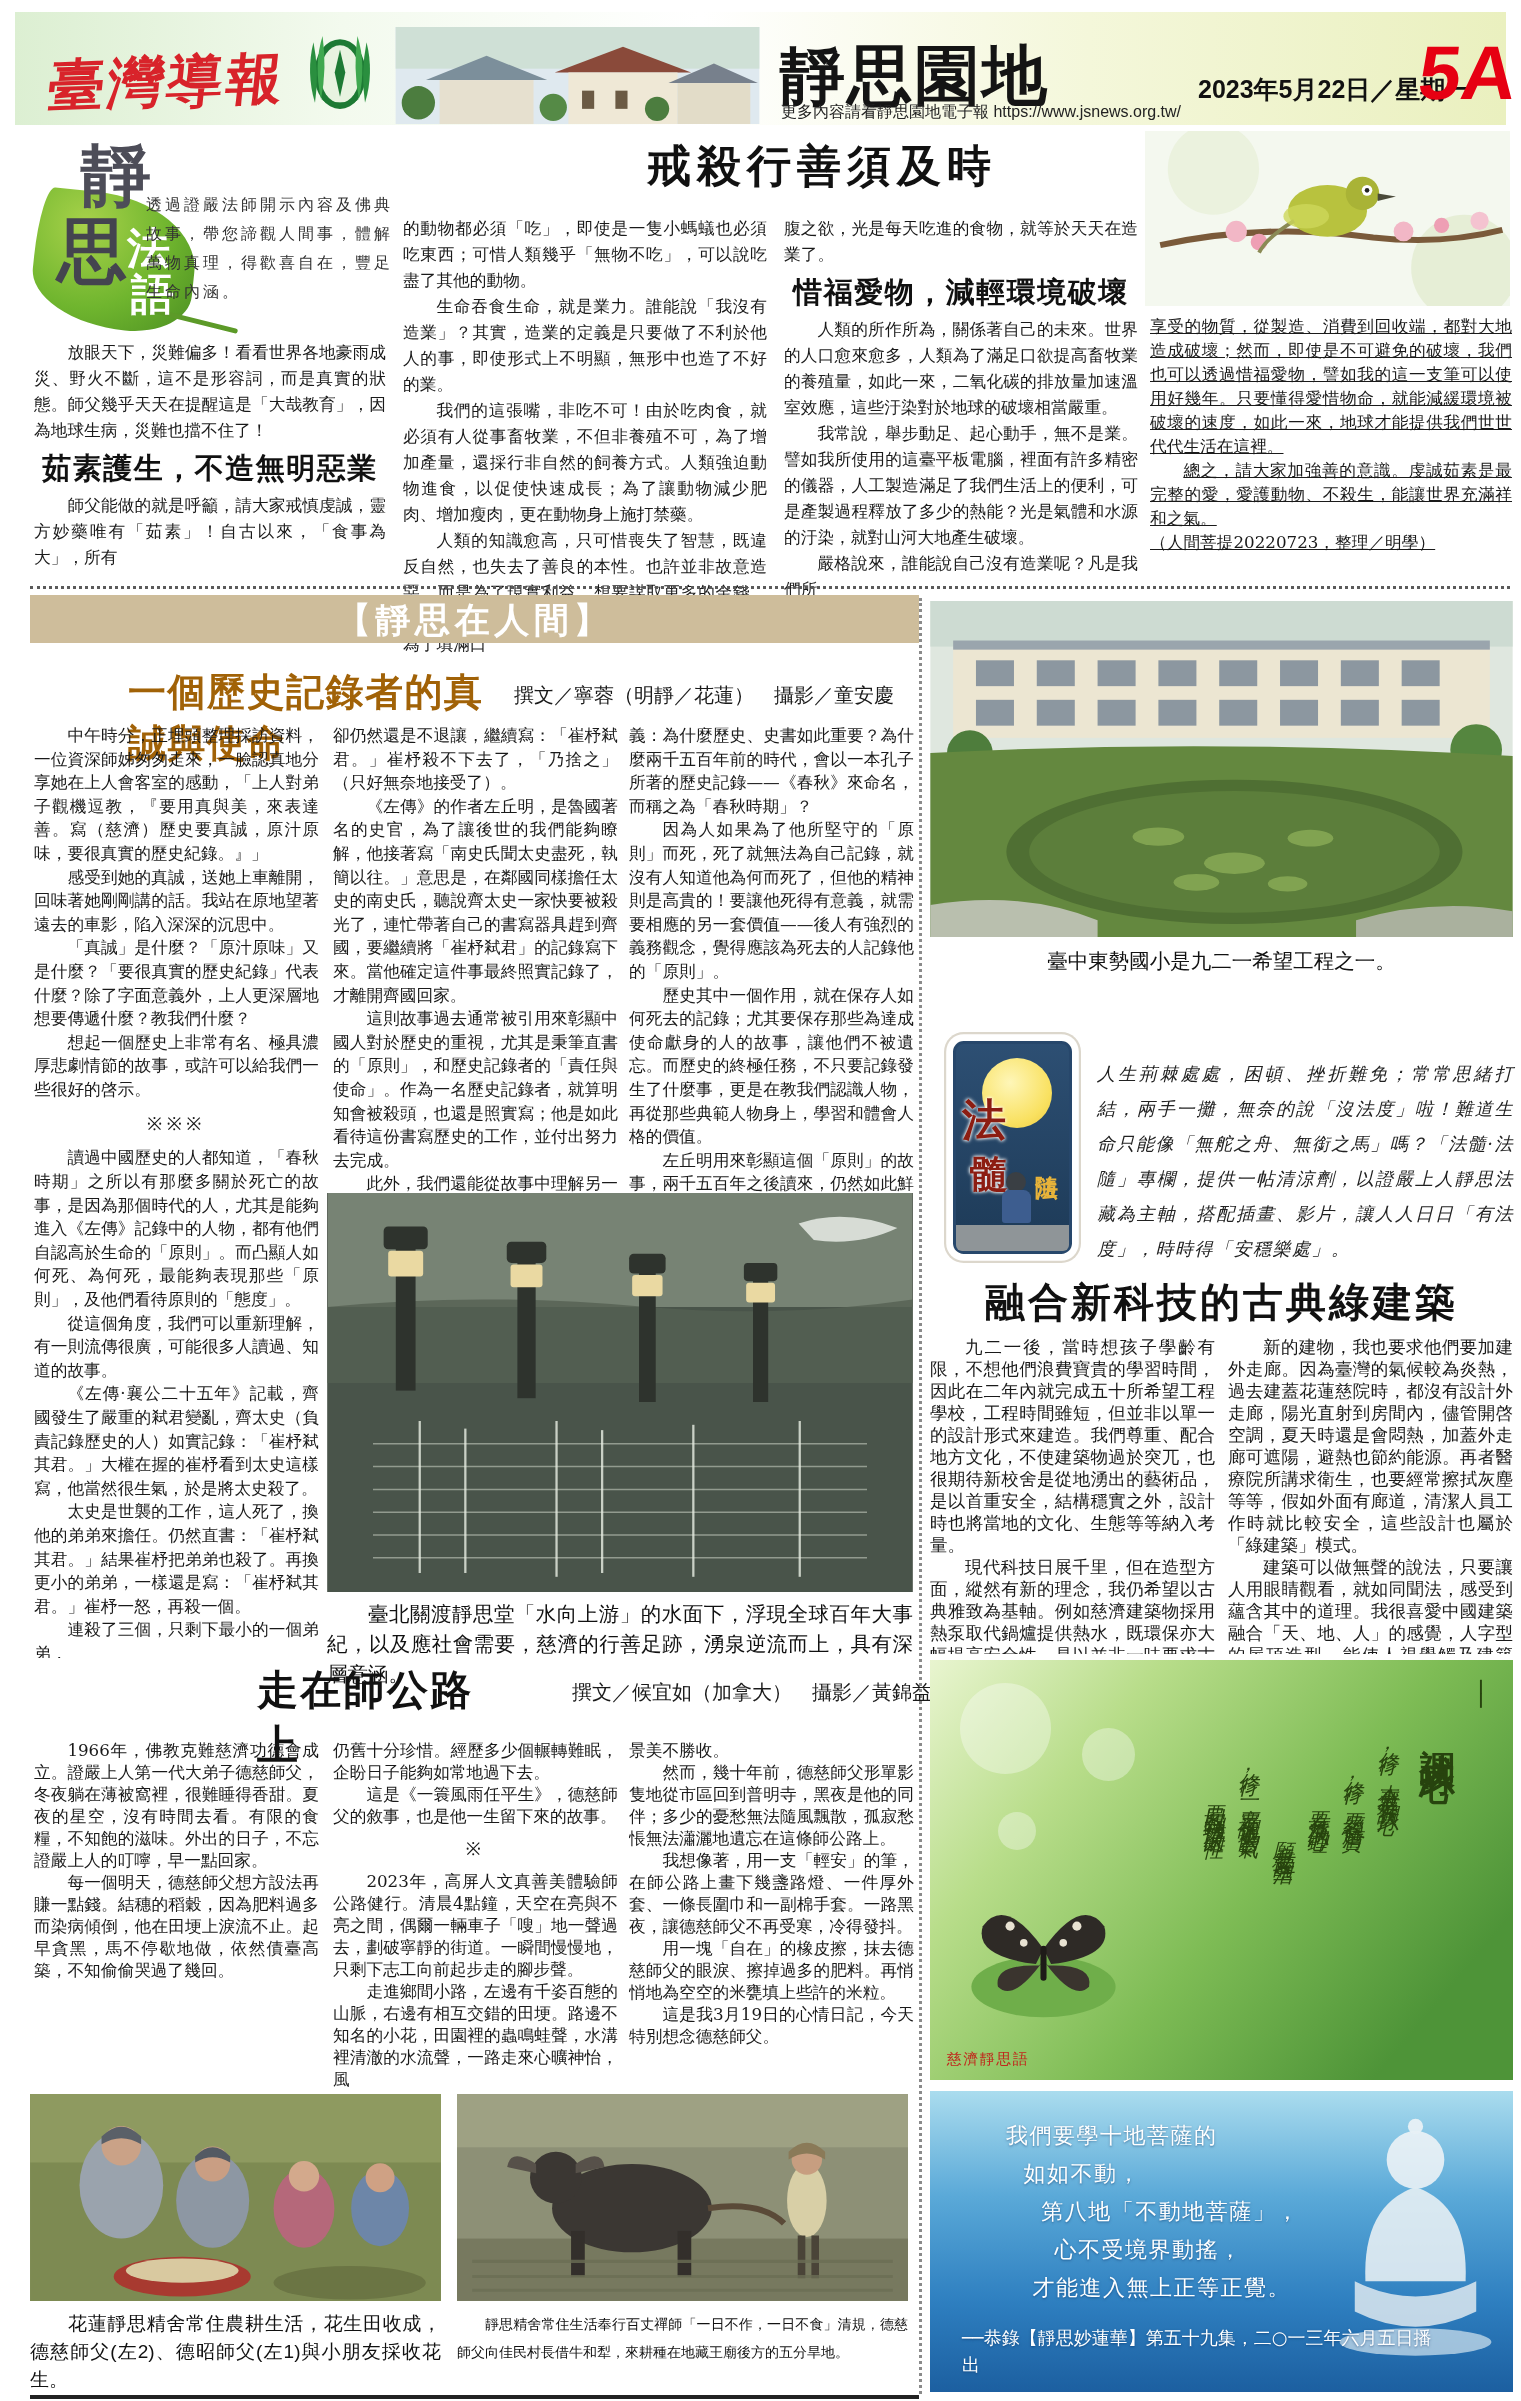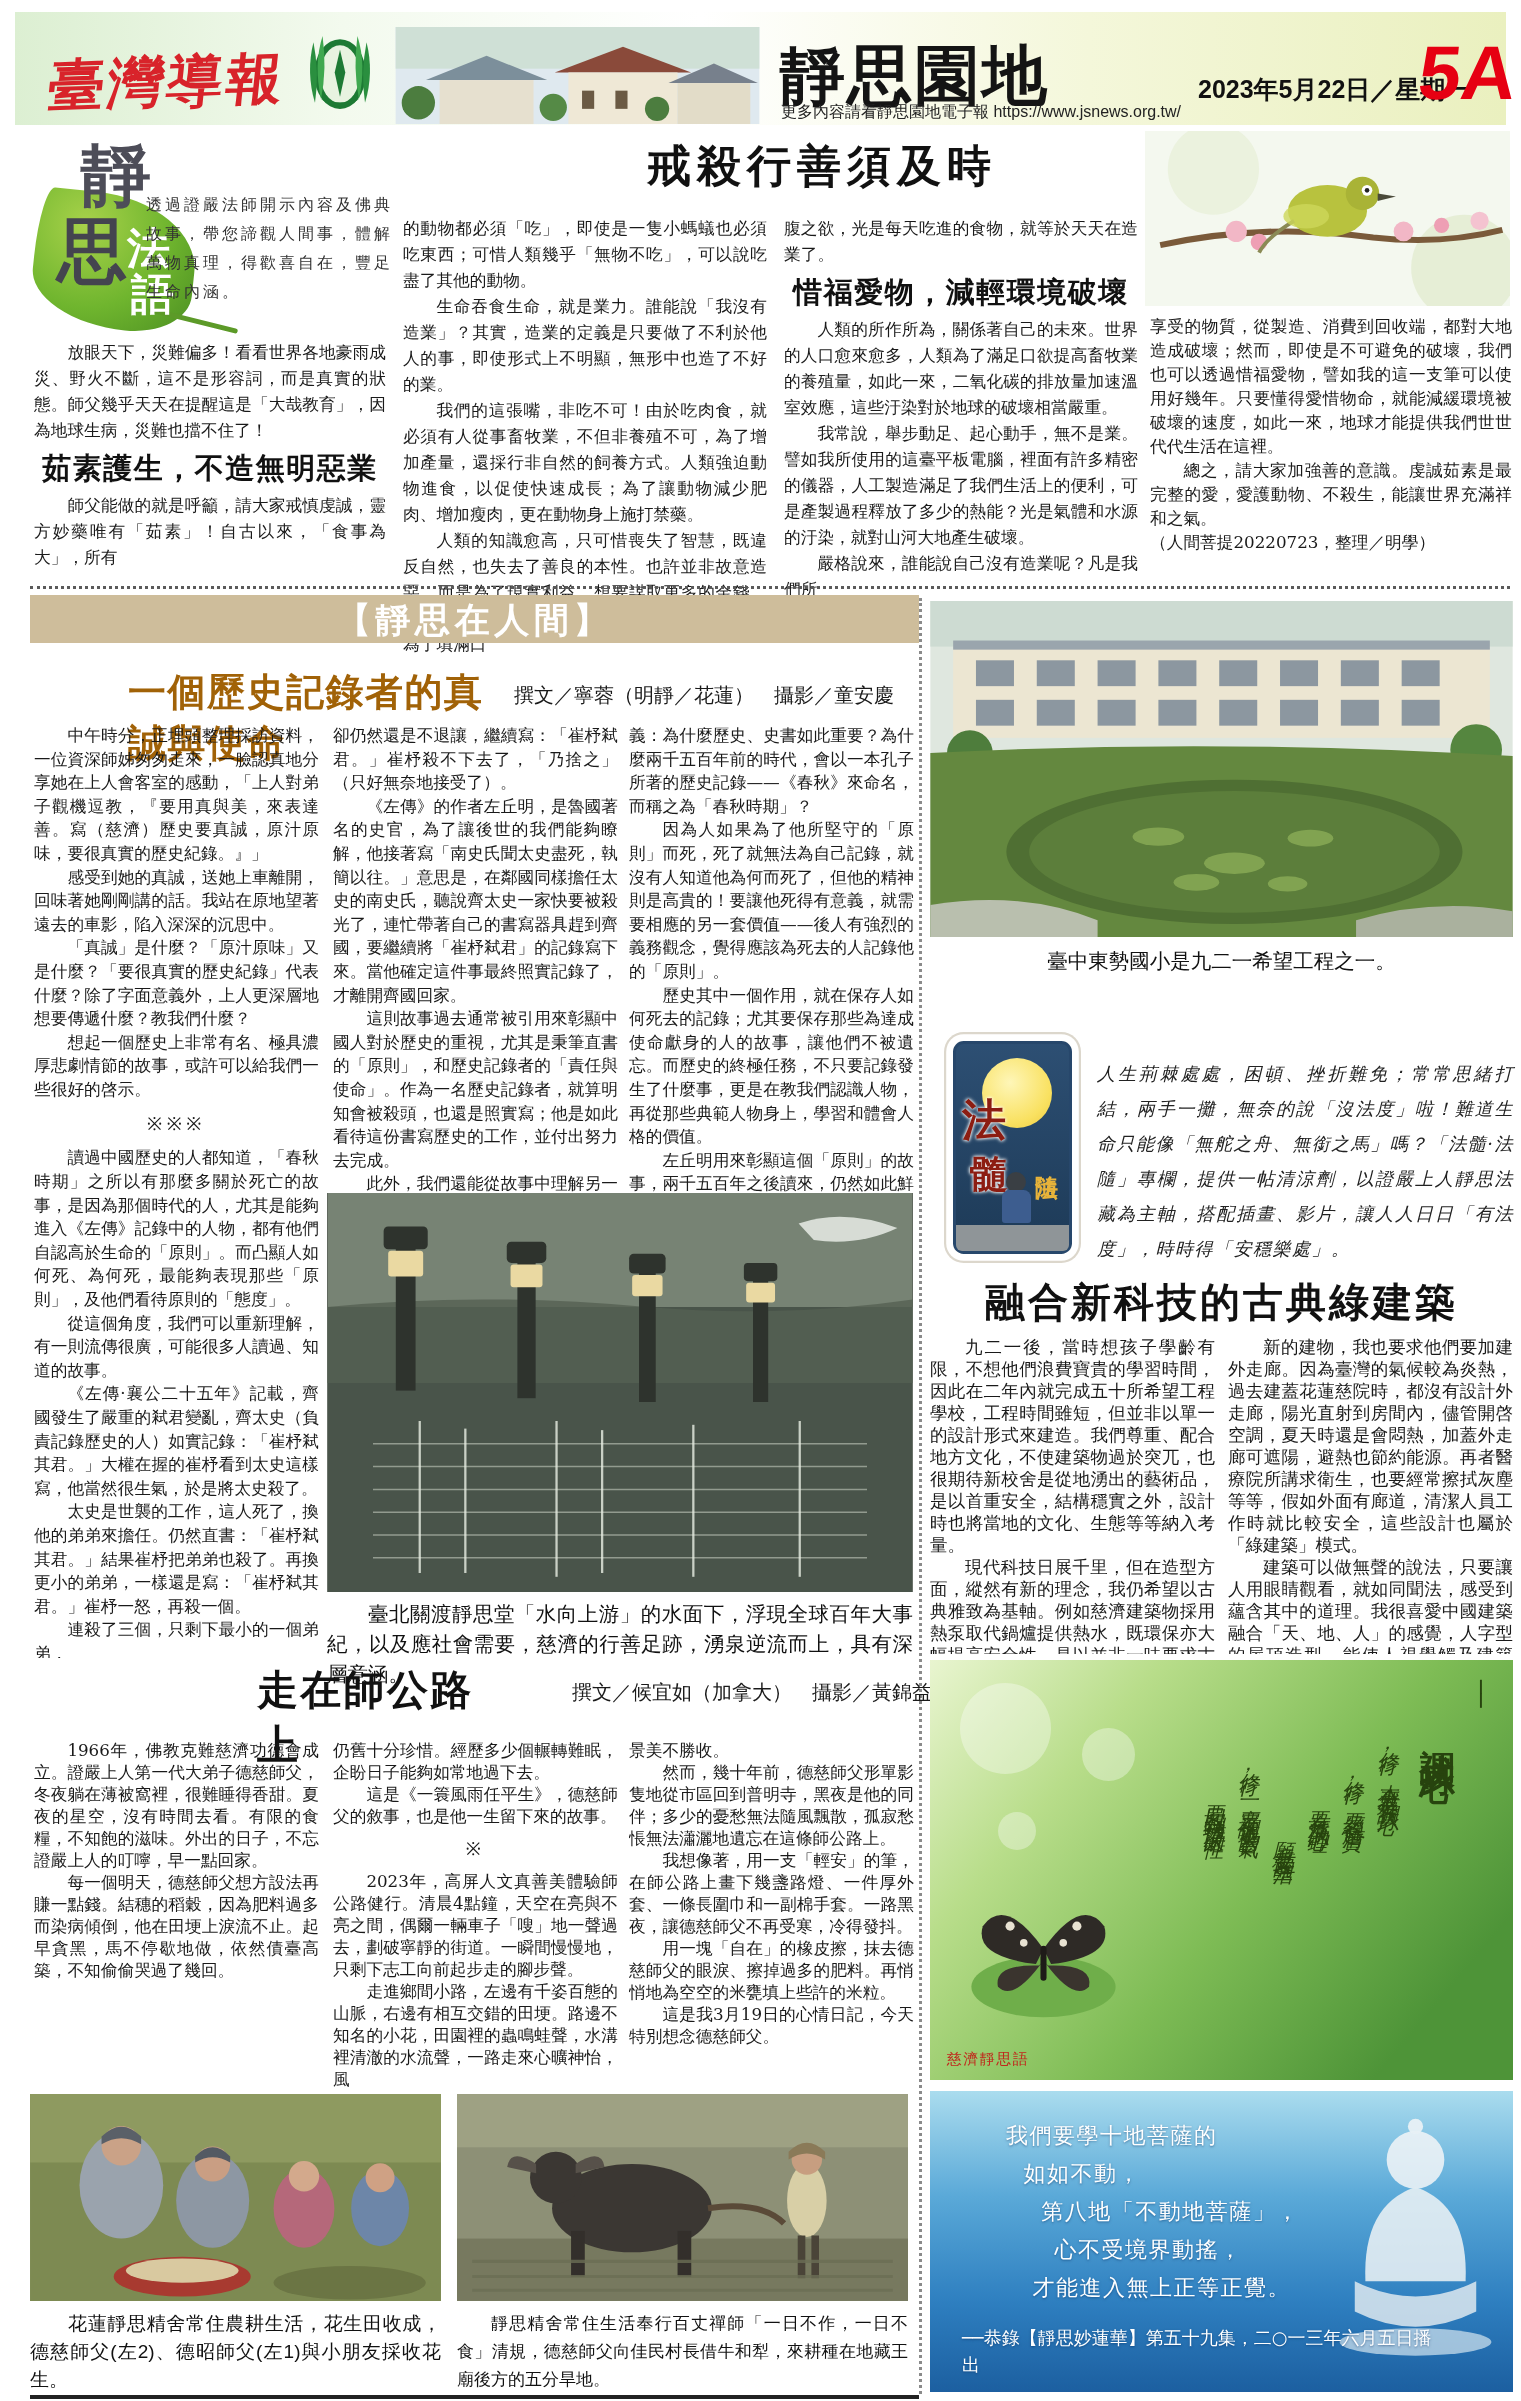--- a/index.html
+++ b/index.html
@@ -33,21 +33,21 @@
   .fy-jing{position:absolute;left:47px;top:-6px;font-size:70px;font-weight:700;color:#4d4d58;}
   .fy-si{position:absolute;left:23px;top:70px;font-size:70px;font-weight:700;color:#44444f;}
   .fy-fa{position:absolute;left:93px;top:85px;font-size:43px;font-weight:700;color:#fff;}
   .fy-yu{position:absolute;left:97px;top:131px;font-size:43px;font-weight:700;color:#fff;}
   .fayu-intro{left:146px;top:190px;width:263px;font-size:16px;line-height:29px;letter-spacing:3px;color:#333;}
   .bird-photo{left:1145px;top:131px;width:365px;height:175px;}
   .a1col{font-size:16.7px;line-height:26px;}
   .a1-c1{left:34px;top:339px;width:352px;}
   .a1-c2{left:403px;top:215px;width:364px;}
   .a1-c3{left:784px;top:215px;width:354px;}
-  .a1-c4{left:1150px;top:314px;width:362px;font-size:16.7px;line-height:24px;}
+  .a1-c4{left:1150px;top:314px;width:362px;font-size:16.7px;line-height:24px;text-decoration:underline;}
   .subhead{font-size:29px;font-weight:900;text-align:center;margin:12px 0 10.7px 0;letter-spacing:1.5px;
     font-family:"Liberation Sans","DejaVu Sans",sans-serif;color:#111;}
   .credit{text-indent:0;text-align:left;}
   .dots-h{border-top:3px dotted #5a5a5a;height:0;}
   .dots-v{border-left:3px dotted #8a8a8a;width:0;}
   
   .banner{left:30px;top:595px;width:889px;height:48px;background:#cebd9b;color:#fff;
     font-size:35px;font-weight:900;text-align:center;line-height:50px;letter-spacing:4.6px;}
   .a2-headline{left:128px;top:667px;width:365px;font-size:38px;font-weight:900;letter-spacing:1.5px;color:#a16207;}
   .byline{font-size:20px;color:#1a1a1a;}
@@ -63,21 +63,21 @@
   
   .a3-headline{left:257px;top:1663px;width:259px;font-size:41px;font-weight:900;letter-spacing:2.3px;color:#111;}
   .a3-byline{left:572px;top:1679px;}
   .a3col{font-size:16.7px;line-height:22px;width:285px;}
   .a3-c1{left:34px;top:1739px;height:352px;overflow:hidden;}
   .a3-c2{left:333px;top:1739px;height:352px;overflow:hidden;}
   .a3-c3{left:629px;top:1739px;height:352px;overflow:hidden;}
   .photo-peanut{left:30px;top:2094px;width:411px;height:207px;}
   .photo-buffalo{left:457px;top:2094px;width:451px;height:207px;}
   .cap-left{left:30px;top:2310px;width:411px;font-size:19px;line-height:28px;text-indent:2em;text-align:justify;}
-  .cap-right{left:457px;top:2310px;width:451px;font-size:17px;line-height:28px;text-indent:2em;text-align:justify;}
+  .cap-right{left:457px;top:2310px;width:451px;font-size:14px;line-height:28px;text-indent:2em;text-align:justify;}
   .footer-line{left:30px;top:2395px;width:889px;height:3.8px;background:#222;}
   
   .school-photo{left:930px;top:601px;width:583px;height:336px;}
   .school-caption{left:930px;top:947px;width:583px;font-size:20.5px;text-align:center;}
   .fasui-badge{left:953px;top:1041px;width:113px;height:207px;background:linear-gradient(#2d4f73,#1d3a57);
     border:3.8px solid #27476b;box-shadow:0 0 0 6.8px #ffffff,0 0 0 9px #dcd7cc;border-radius:10.7px;}
   .fs-moon{position:absolute;left:26px;top:13.7px;width:70px;height:70px;border-radius:50%;
     background:radial-gradient(circle at 40% 35%,#fef6b8,#f9e161 65%,#edc93c);}
   .fs-fa{position:absolute;left:6px;top:47px;font-size:44px;font-weight:900;color:#8c1d12;
     text-shadow:0 0 3px #fff,0 0 4.6px #fff;}

